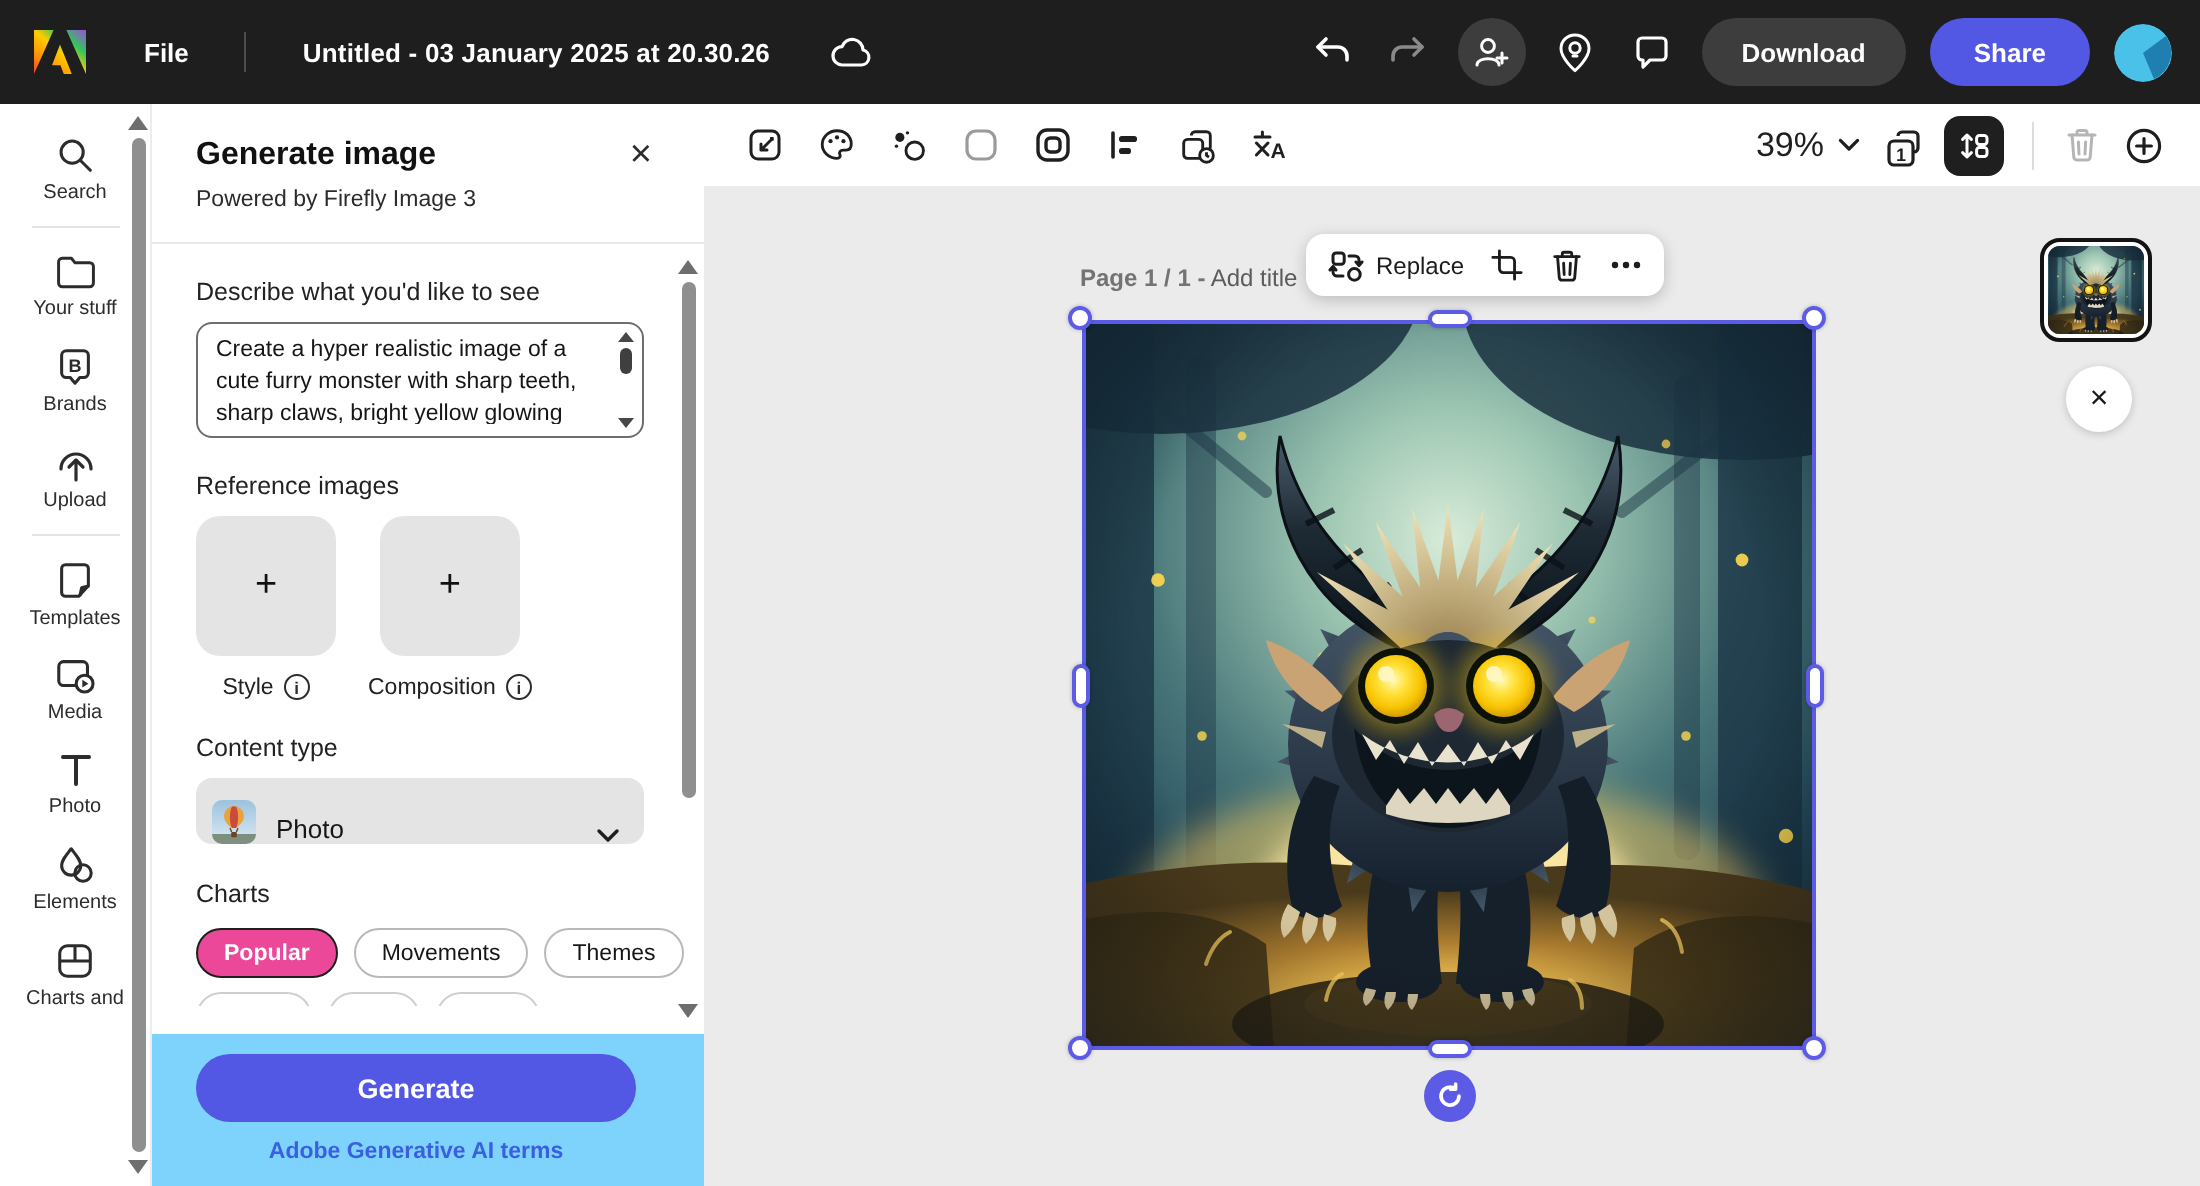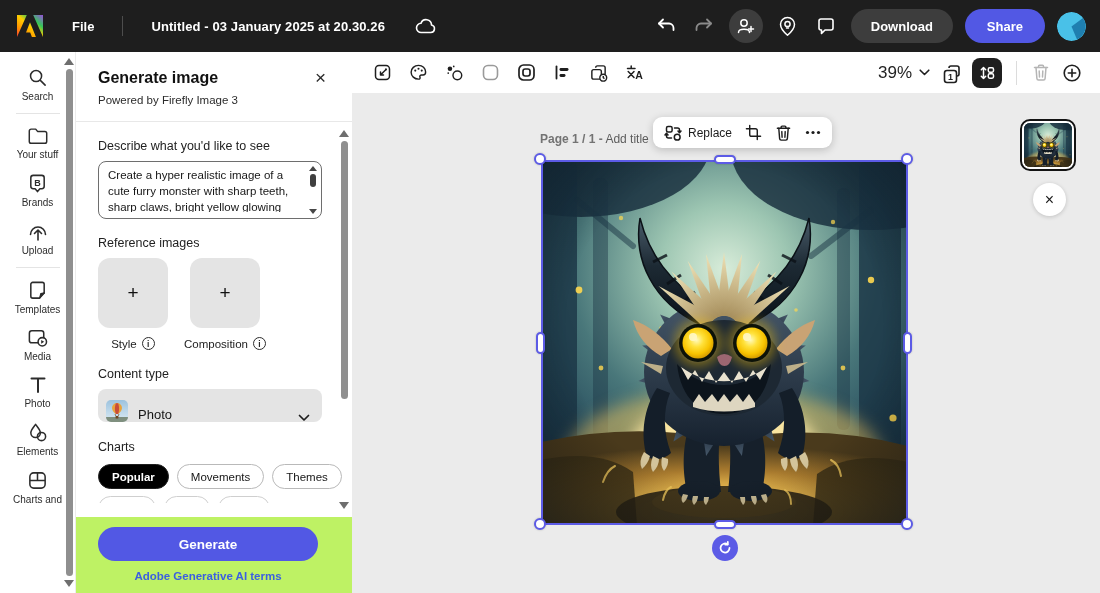--- a/index.html
+++ b/index.html
@@ -57,24 +57,24 @@
   .ref-caption { font-size:11.5px; color:#222; display:flex; align-items:center; gap:5px; }
   .info-icon { width:13px; height:13px; border:1.2px solid #2c2c2c; border-radius:50%; font-size:8.5px; font-weight:700; display:grid; place-items:center; color:#2c2c2c; cursor:pointer; }
   .content-type { margin-top:17px; }
   .select { height:33px; background:#e4e4e4; border-radius:8px; display:flex; align-items:flex-end; gap:10px; padding:0 12px 0 8px; cursor:pointer; }
   .select-thumb { width:22px; height:22px; border-radius:5px; overflow:hidden; flex:none; }
   .select-value { font-size:13px; color:#161616; }
   .select-chevron { margin-left:auto; display:flex; }
   .styles-section { margin-top:18px; }
   .pills { display:flex; gap:8px; margin-top:10px; }
   .pill { height:25px; padding:0 13px; border-radius:13px; border:1px solid #b9b9b9; background:#fff; font-size:11.5px; color:#161616; display:flex; align-items:center; cursor:pointer; white-space:nowrap; }
-  .pill.active { background:#000000; border-color:#1f1f1f; color:#fff; font-weight:700; }
+  .pill.active { background:#ec4899; border-color:#1f1f1f; color:#fff; font-weight:700; }
   .pills-cut { height:7px; overflow:hidden; margin-top:7px; }
   .pill.ghost { border-color:#cfcfcf; }
-  .panel-footer { padding:10px 34px 11px 22px; background:#bef264; }
+  .panel-footer { padding:10px 34px 11px 22px; background:#7dd3fc; }
   .generate-btn { width:100%; height:34px; border-radius:17px; background:#5258e4; color:#fff; font-size:13.5px; font-weight:700; border:none; cursor:pointer; font-family:inherit; }
   .terms-link { display:block; text-align:center; margin-top:9px; font-size:11.5px; color:#3b5fe0; font-weight:600; text-decoration:none; cursor:pointer; }
   .panel-scroll { position:absolute; top:8px; bottom:8px; right:3px; width:10px; display:flex; flex-direction:column; align-items:center; }
   .panel-scroll .sb-thumb { height:258px; }
 
   
   .canvas-area { flex:1; display:flex; flex-direction:column; min-width:0; }
   .canvas-toolbar { height:41px; background:#fff; display:flex; align-items:center; padding:0 18px 0 20px; }
   .ct-left { display:flex; align-items:center; gap:16px; }
   .ct-icon { width:20px; height:20px; display:grid; place-items:center; cursor:pointer; }

